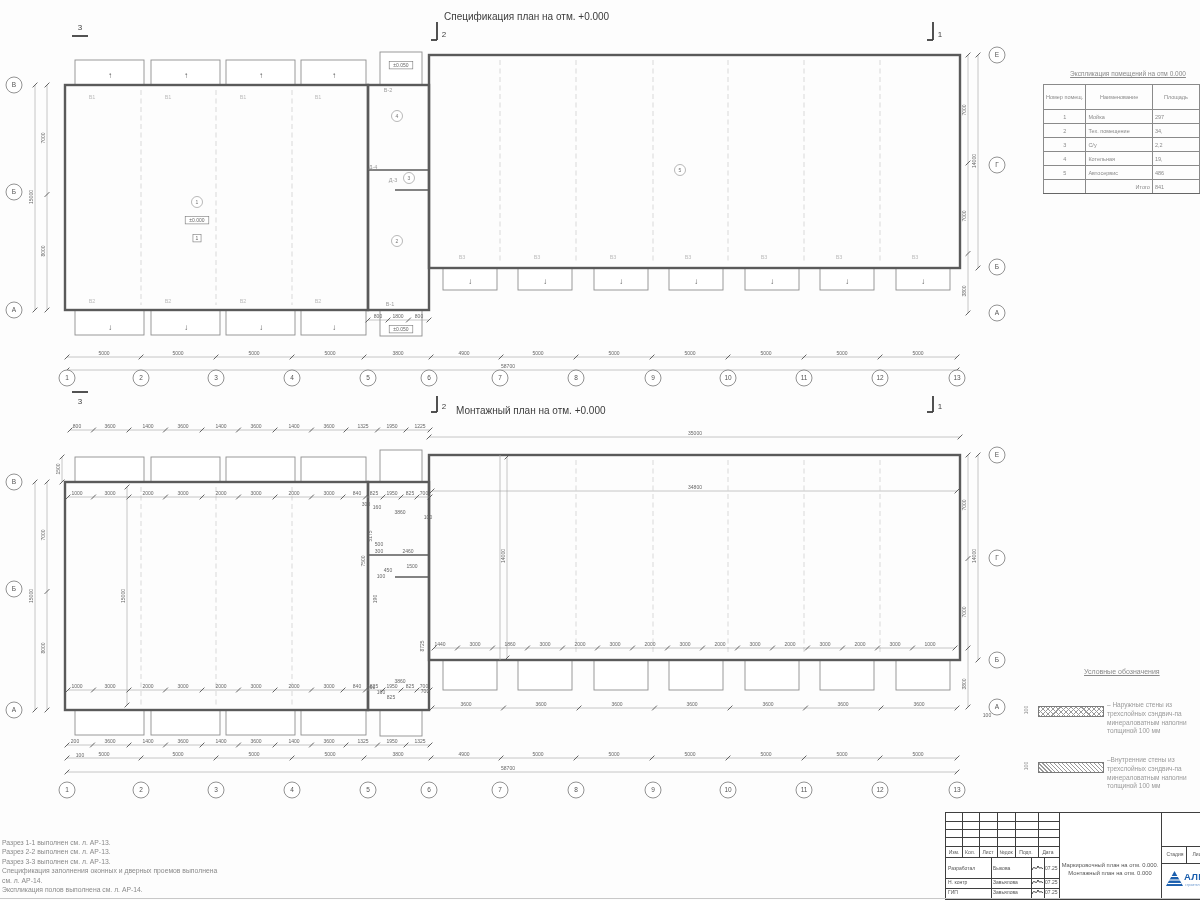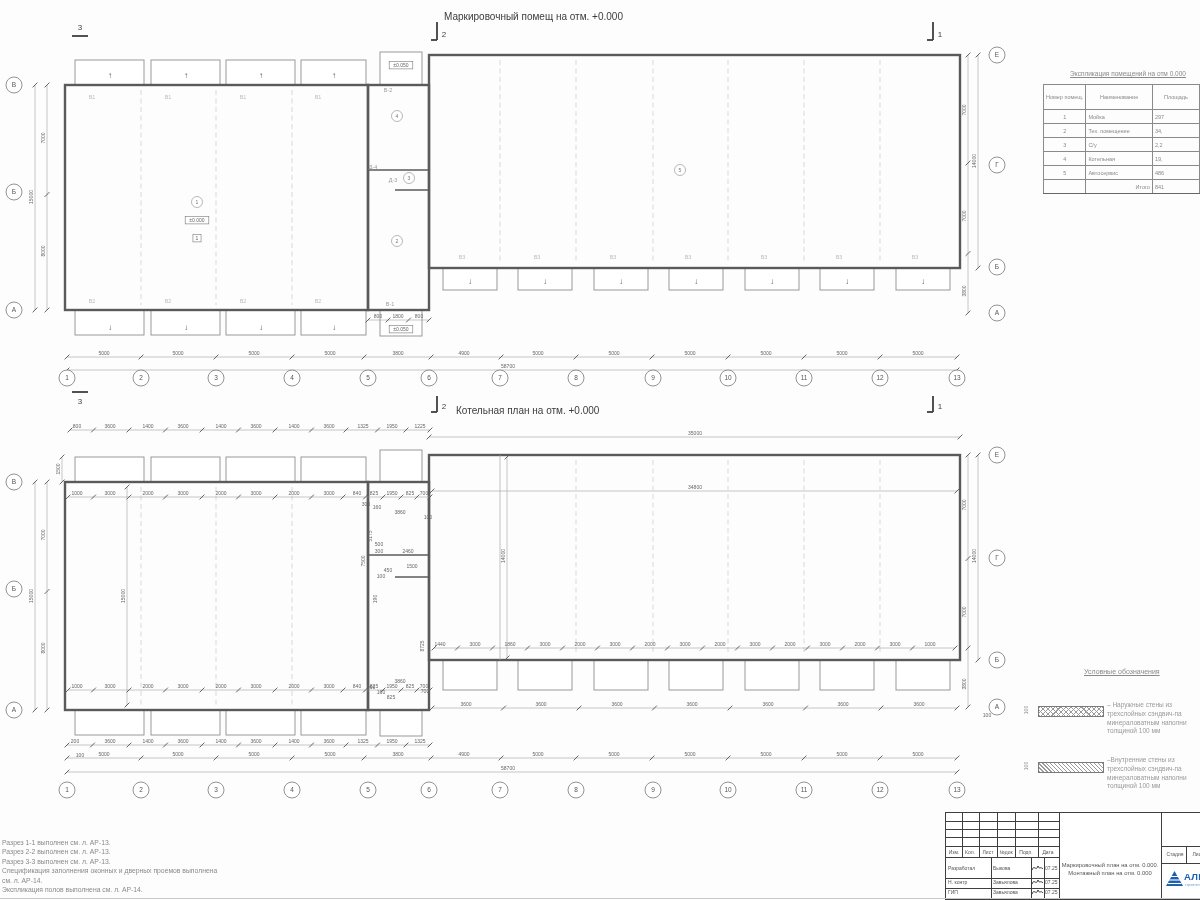--- a/index.html
+++ b/index.html
@@ -577,22 +577,22 @@
       <line x1="72" y1="392" x2="88" y2="392" class="markl"></line>
       <text x="80" y="404" class="markt">3</text>
       <line x1="437" y1="396" x2="437" y2="412" class="markl"></line>
       <line x1="431" y1="412" x2="437" y2="412" class="markl"></line>
       <text x="444" y="409" class="markt">2</text>
       <line x1="933" y1="396" x2="933" y2="412" class="markl"></line>
       <line x1="927" y1="412" x2="933" y2="412" class="markl"></line>
       <text x="940" y="409" class="markt">1</text>
     </svg>
 
-  <div class="plan-title" style="left:444px;top:11px;">Маркировочный помещ на отм. +0.000</div>
-  <div class="plan-title" style="left:456px;top:405px;">Котельная план на отм. +0.000</div>
+  <div class="plan-title" style="left:444px;top:11px;">Спецификация план на отм. +0.000</div>
+  <div class="plan-title" style="left:456px;top:405px;">Монтажный план на отм. +0.000</div>
 
   <div class="expl-title">Экспликация помещений на отм 0.000</div>
   <table class="expl">
     <colgroup>
         <col style="width:26px">
         <col style="width:92px">
         <col style="width:70px">
       </colgroup>
     <thead>
         <tr>

